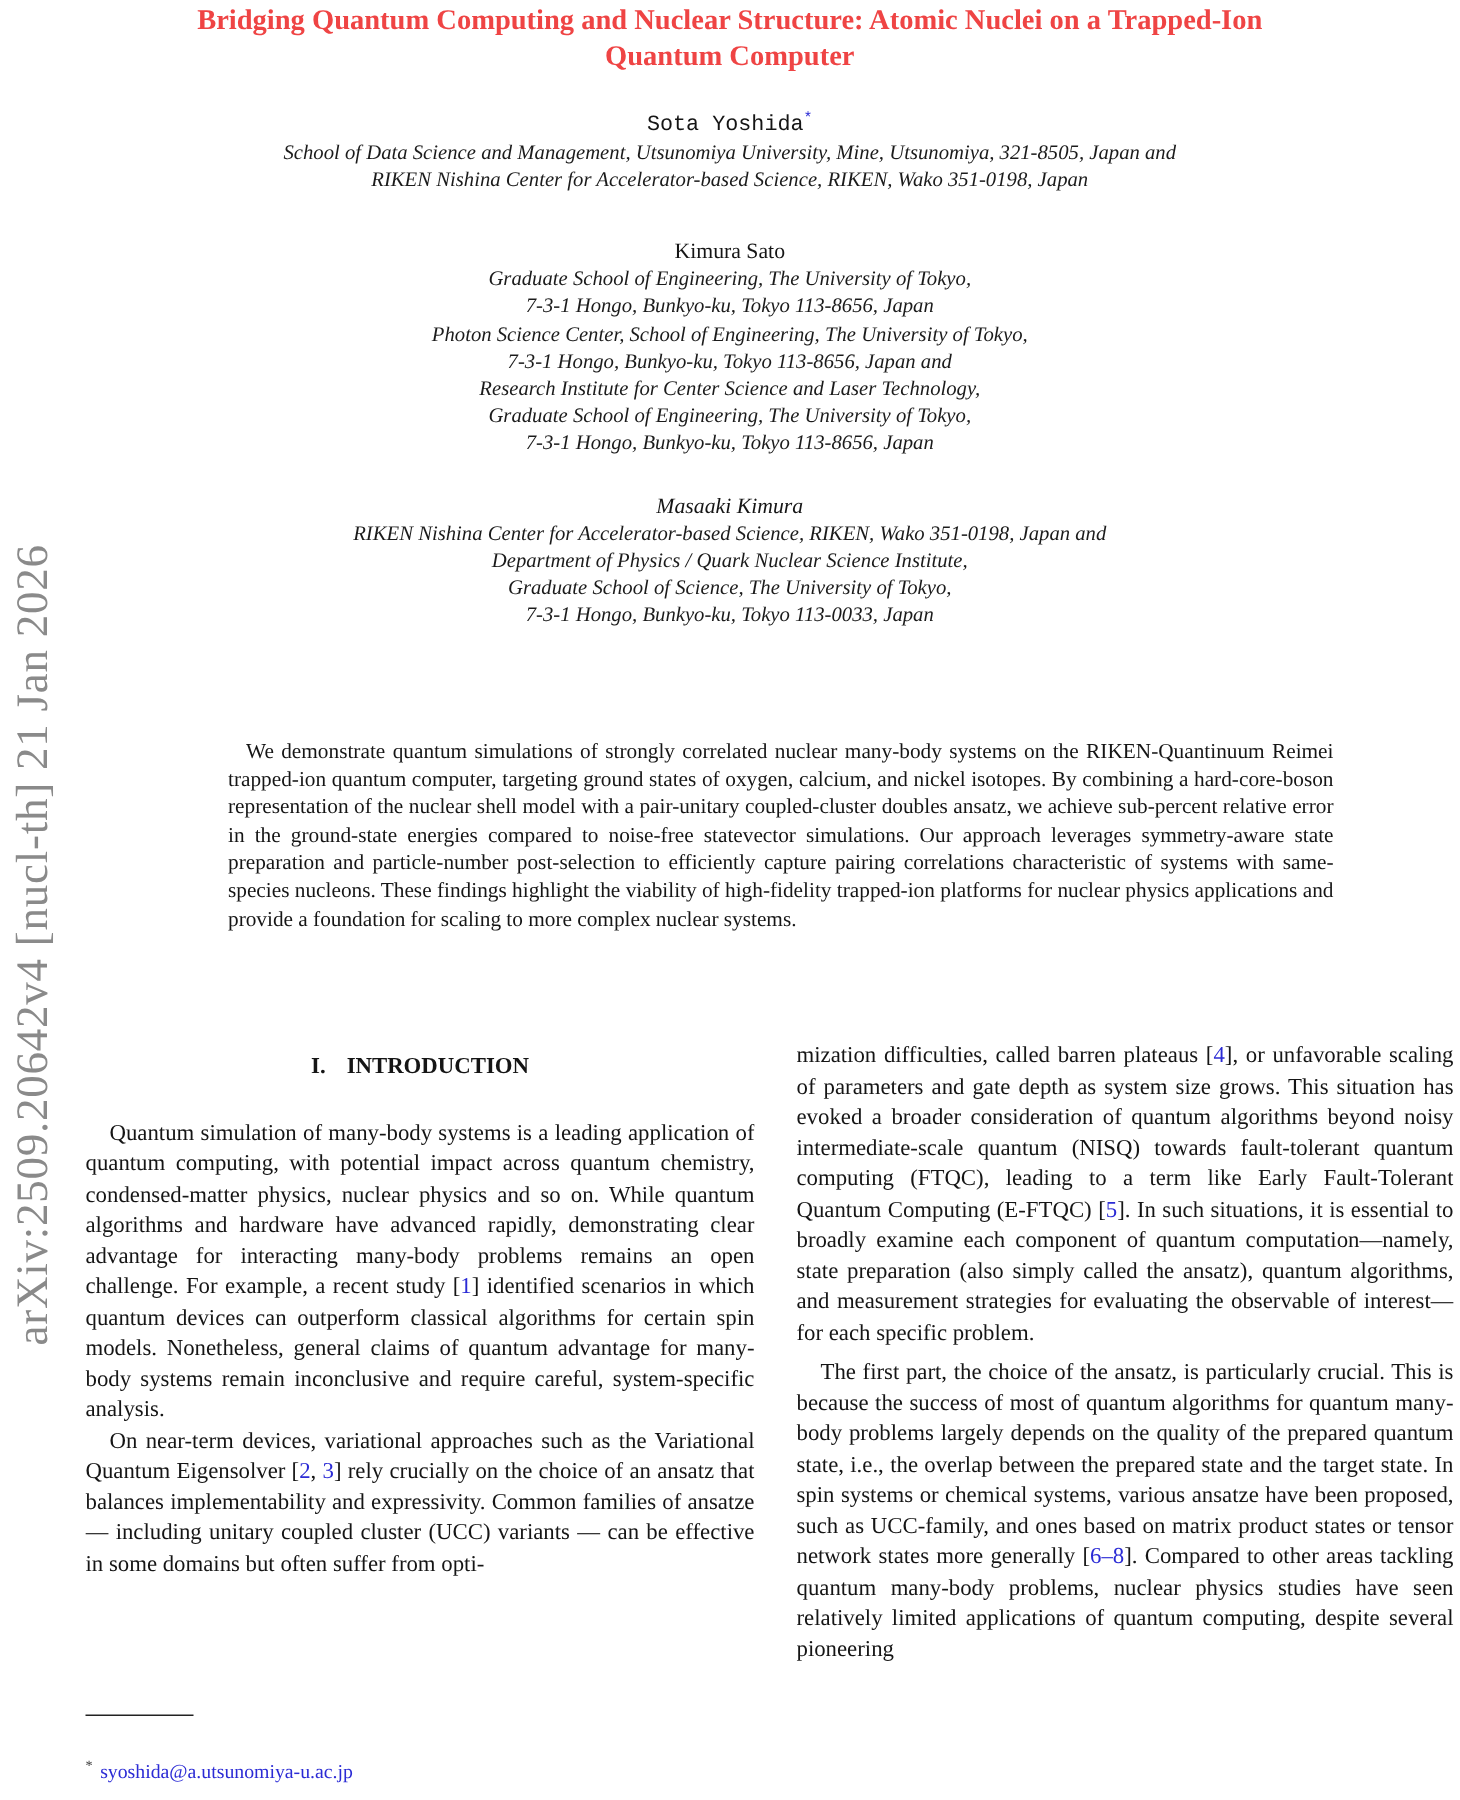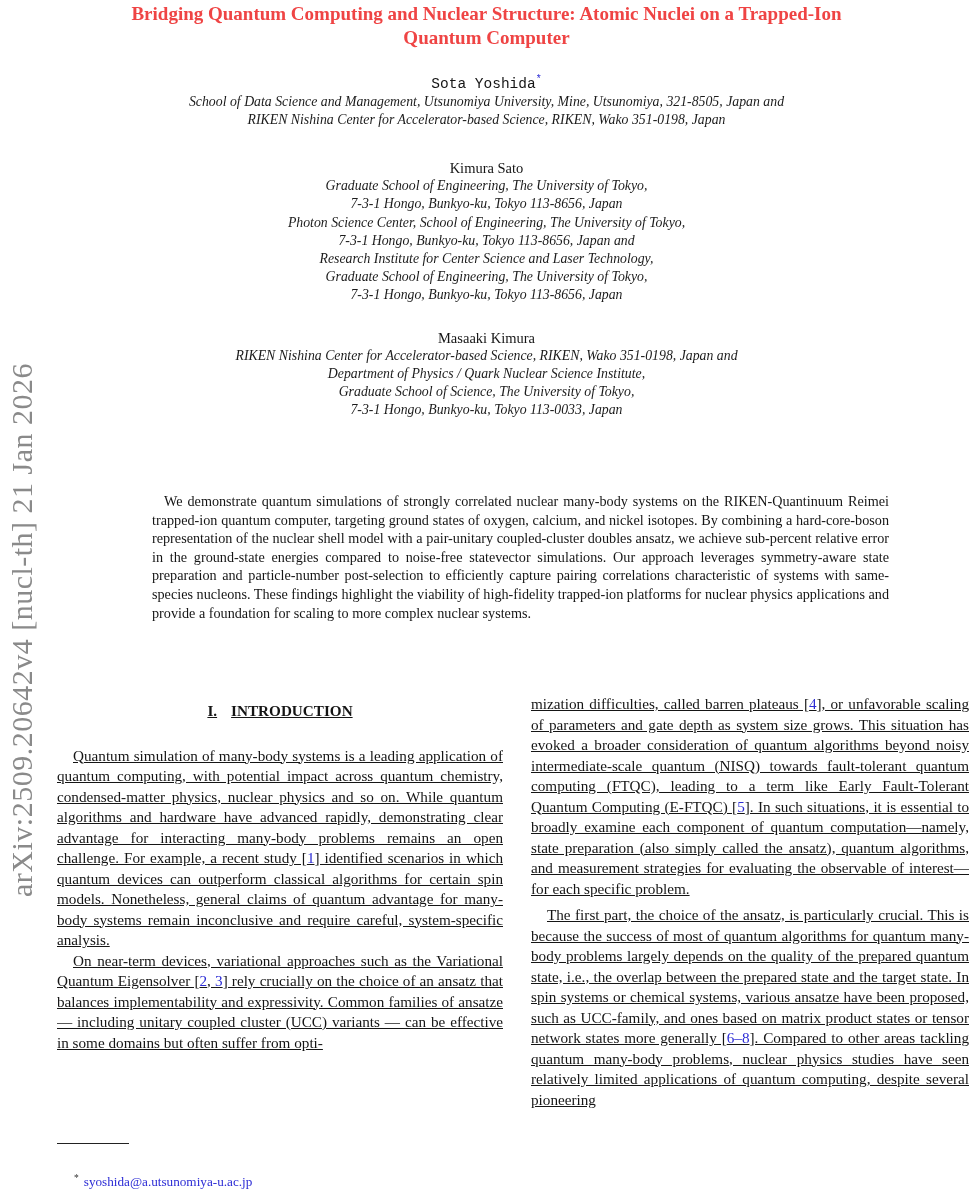--- a/index.html
+++ b/index.html
@@ -16,38 +16,38 @@
     white-space:nowrap; text-align:center; letter-spacing:0.5px;
   }
   .header { position:absolute; left:30px; top:0; width:913px; text-align:center; }
   .title {
     width:790px; margin:2px auto 0; font-size:19px; font-weight:bold;
     line-height:23.5px; color:#ef4444;
   }
   .author-name { font-size:14.5px; line-height:18px; margin-top:30px; }
   .author-name.first { margin-top:22px;font-family:Liberation Mono, monospace; }
   .author-name.k3 { margin-top:26px; }
-  .author-name.k4 { margin-top:24px; }
+  .author-name.k4 { margin-top:24px;font-style:italic; }
   .author-marker { color:var(--link-blue,#2b2bd5); vertical-align:super; font-size:10px; }
   .affil { font-style:italic; font-size:13.8px; line-height:18.2px; color:#1b1b1b; }
   .abstract {
     position:absolute; left:152px; top:492px; width:737px;
     font-size:14.2px; line-height:18.6px; text-align:justify; text-indent:12px;
   }
-  .col { position:absolute; top:696px; font-size:15.2px; line-height:20.5px; text-align:justify; overflow:hidden;text-decoration:underline; }
+  .col { position:absolute; top:696px; font-size:15.2px; line-height:20.5px; text-align:justify; overflow:hidden; }
   .col-left  { left:57px;  width:446px; height:424px; }
   .col-right { left:531px; width:438px; height:504px; top:694px; }
   .section-heading { text-align:center; font-weight:bold; font-size:15.2px; margin:5px 0 24px 0; }
   .section-heading .secnum { margin-right:14px; }
   .col p { margin:0; }
   .col p.indent { text-indent:16px; }
   .col p.gap { margin-top:6px; }
   .cite { color:var(--link-blue,#2b2bd5); }
   .footnote-rule { position:absolute; left:57px; top:1143px; width:72px; border-top:1.4px solid #222222; }
-  .footnote { position:absolute; left:57px; top:1173px; font-size:13.2px;margin-left:17px; }
+  .footnote { position:absolute; left:57px; top:1173px; font-size:13.2px; }
   .footnote .fn-marker { vertical-align:super; font-size:9.5px; color:#333; margin-right:5px; }
   .footnote .email { color:var(--link-blue,#2b2bd5); }
 </style>
 </head>
 <body>
 
 <div class="page">
 
   <div class="arxiv-stamp">arXiv:2509.20642v4  [nucl-th]  21 Jan 2026</div>
 

